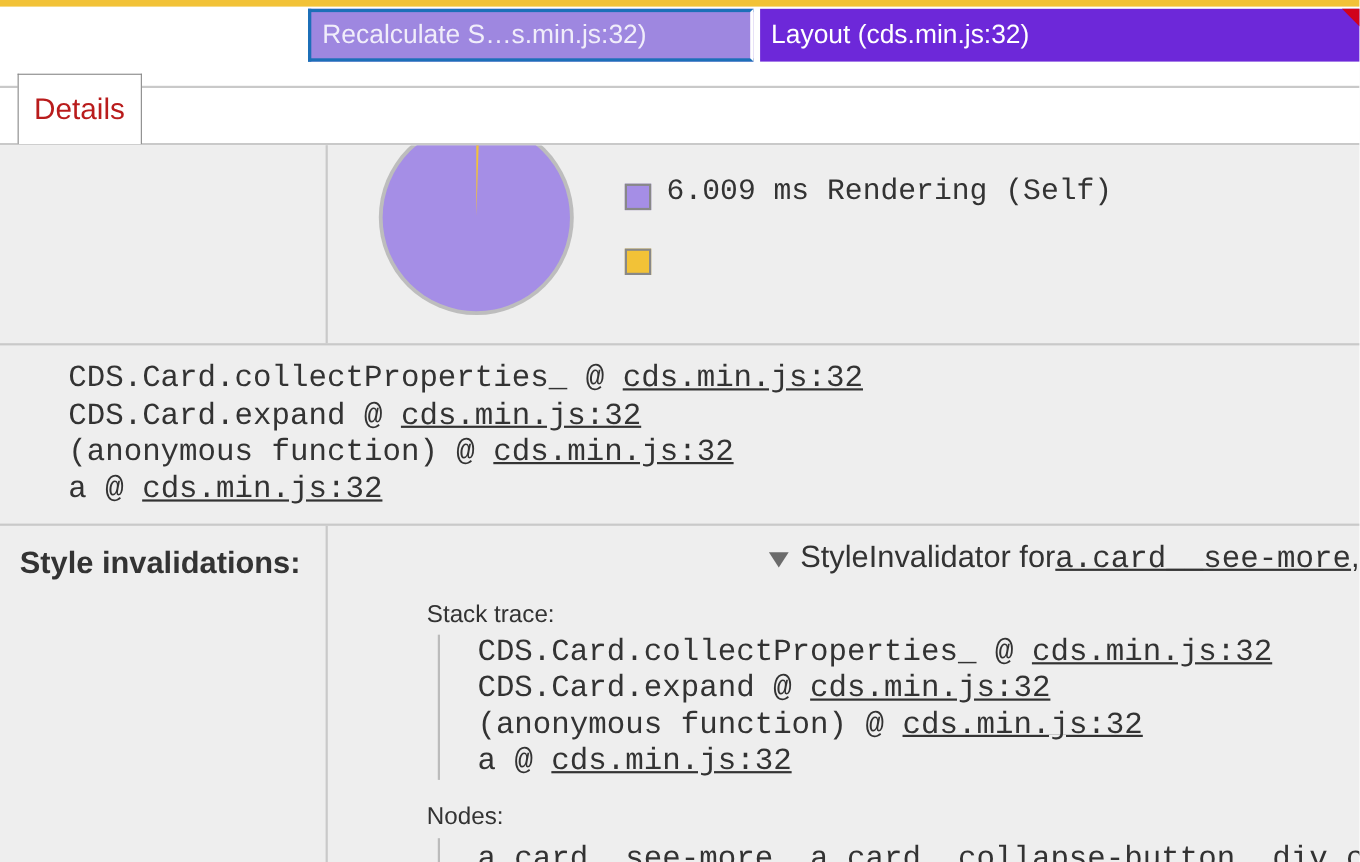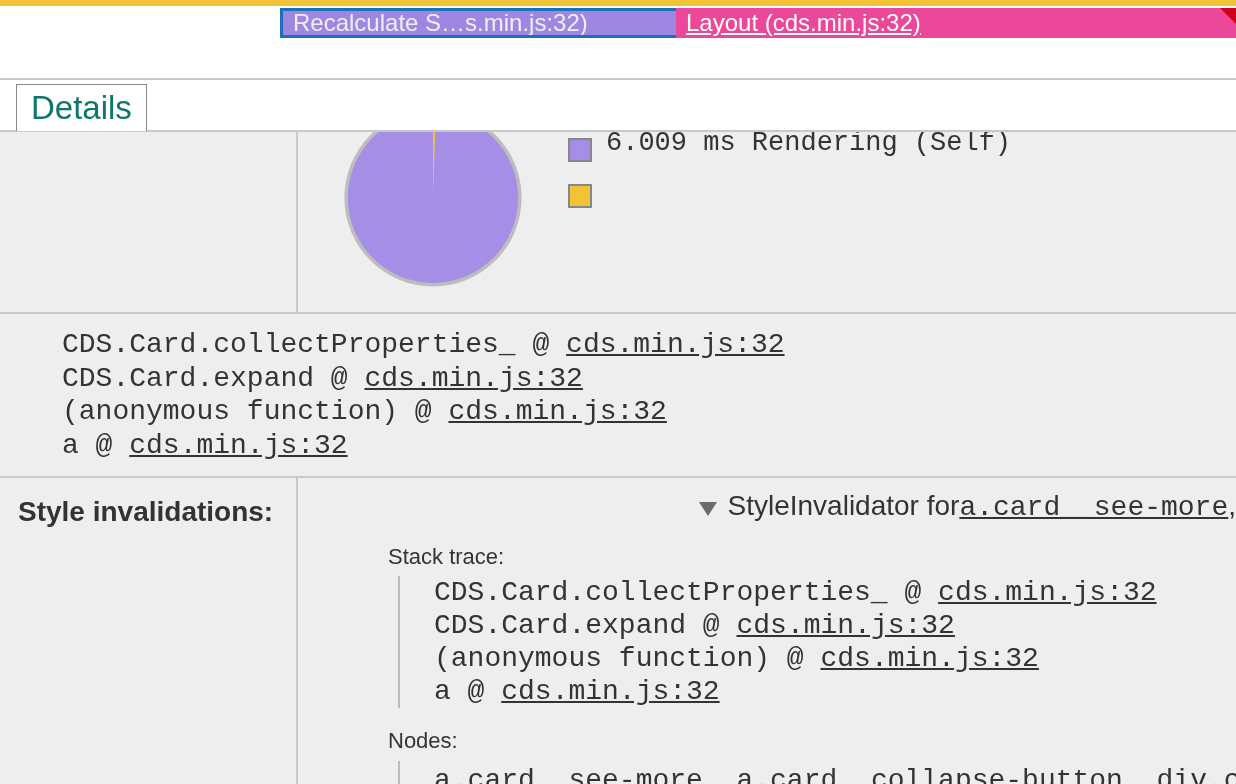--- a/index.html
+++ b/index.html
@@ -2,45 +2,45 @@
 <html><head>
 <meta charset="utf-8">
 <style>
   * { box-sizing: border-box; margin: 0; padding: 0; }
   html, body { width: 1236px; height: 784px; overflow: hidden; font-family: "Lucida Grande","Segoe UI",Arial,sans-serif; background:#fff; }
   .mono { font-family: Menlo, Consolas, "Courier New", monospace; }
 
   
   .flame-area { position: relative; height: 52px; width: 100%; }
   .flame-top-line { position:absolute; top:0; left:0; right:0; height:6px; background:#f2c237; }
-  .flame-bar { position:absolute; top:8px; height:30px; font-size:24px; color:#fff; display:flex; align-items:center; padding:0 10px; white-space:nowrap; overflow:hidden; }
+  .flame-bar { position:absolute; top:8px; height:48px; font-size:24px; color:#fff; display:flex; align-items:center; padding:0 10px; white-space:nowrap; overflow:hidden; }
   .flame-recalc { left:280px; width:405px; background:#9e87e0; border:3px solid #1c6fb8; border-right-color:#fff; }
   .flame-recalc span { opacity:0.85; }
-  .flame-layout { left:676px; right:0; background:#ec4899; border-top:0;text-decoration:underline; }
+  .flame-layout { left:691px; right:0; background:#6d28d9; border-top:0; }
   .flame-corner { position:absolute; top:8px; right:0; width:0; height:0; border-top:16px solid #d0021b; border-left:16px solid transparent; }
   .flame-sep { position:absolute; top:8px; left:688px; width:3px; height:40px; background:#fff; }
 
   .divider-h { height: 2px; background:#c9c9c9; width:100%; }
 
   
   .tabs-row { height: 52px; background:#fff; display:flex; align-items:flex-end; padding-left:16px; border-bottom:2px solid #c9c9c9; }
-  .tab { font-size:33px; padding:4px 14px; border:1px solid #888; border-bottom:none; background:#fff; color:#0f766e; margin-bottom:-1px; }
+  .tab { font-size:27px; padding:16px 14px; border:1px solid #888; border-bottom:none; background:#fff; color:#b91c1c; margin-bottom:-1px; }
 
   
   .details { background:#eee; }
   .row { display:flex; border-bottom:2px solid #c9c9c9; }
   .row.noborder { border-bottom:none; }
   .label-col { width:298px; min-width:298px; padding:14px 12px 14px 18px; font-size:28px; font-weight:600; color:#333; line-height:1.45; border-right:2px solid #c9c9c9; }
   .value-col { flex:1; padding:0; font-size:28px; color:#333; overflow:hidden; }
 
   
   .pie-wrap { display:flex; align-items:flex-start; height:180px; }
   .pie-svg { width:270px; height:180px; flex-shrink:0; display:flex; justify-content:center; align-items:flex-start; }
   .legend { padding-top:0px; }
-  .legend-item { display:flex; align-items:flex-end; margin-bottom:22px; }
+  .legend-item { display:flex; align-items:center; margin-bottom:22px;margin-top:32px; }
   .swatch { width:24px; height:24px; border:2px solid #888; margin-right:14px; flex-shrink:0; }
   .sw-render { background:#a58ee6; }
   .sw-script { background:#f2c237; }
   .legend-text { font-size:27px; color:#333; }
   .legend-item.cut .legend-text { position:relative; top:-4px; }
 
   
   .stack { padding:14px 0 14px 62px; line-height:1.2; font-size:28px; }
   .stack-line { white-space:nowrap; }
   .link { text-decoration: underline; cursor:pointer; }

